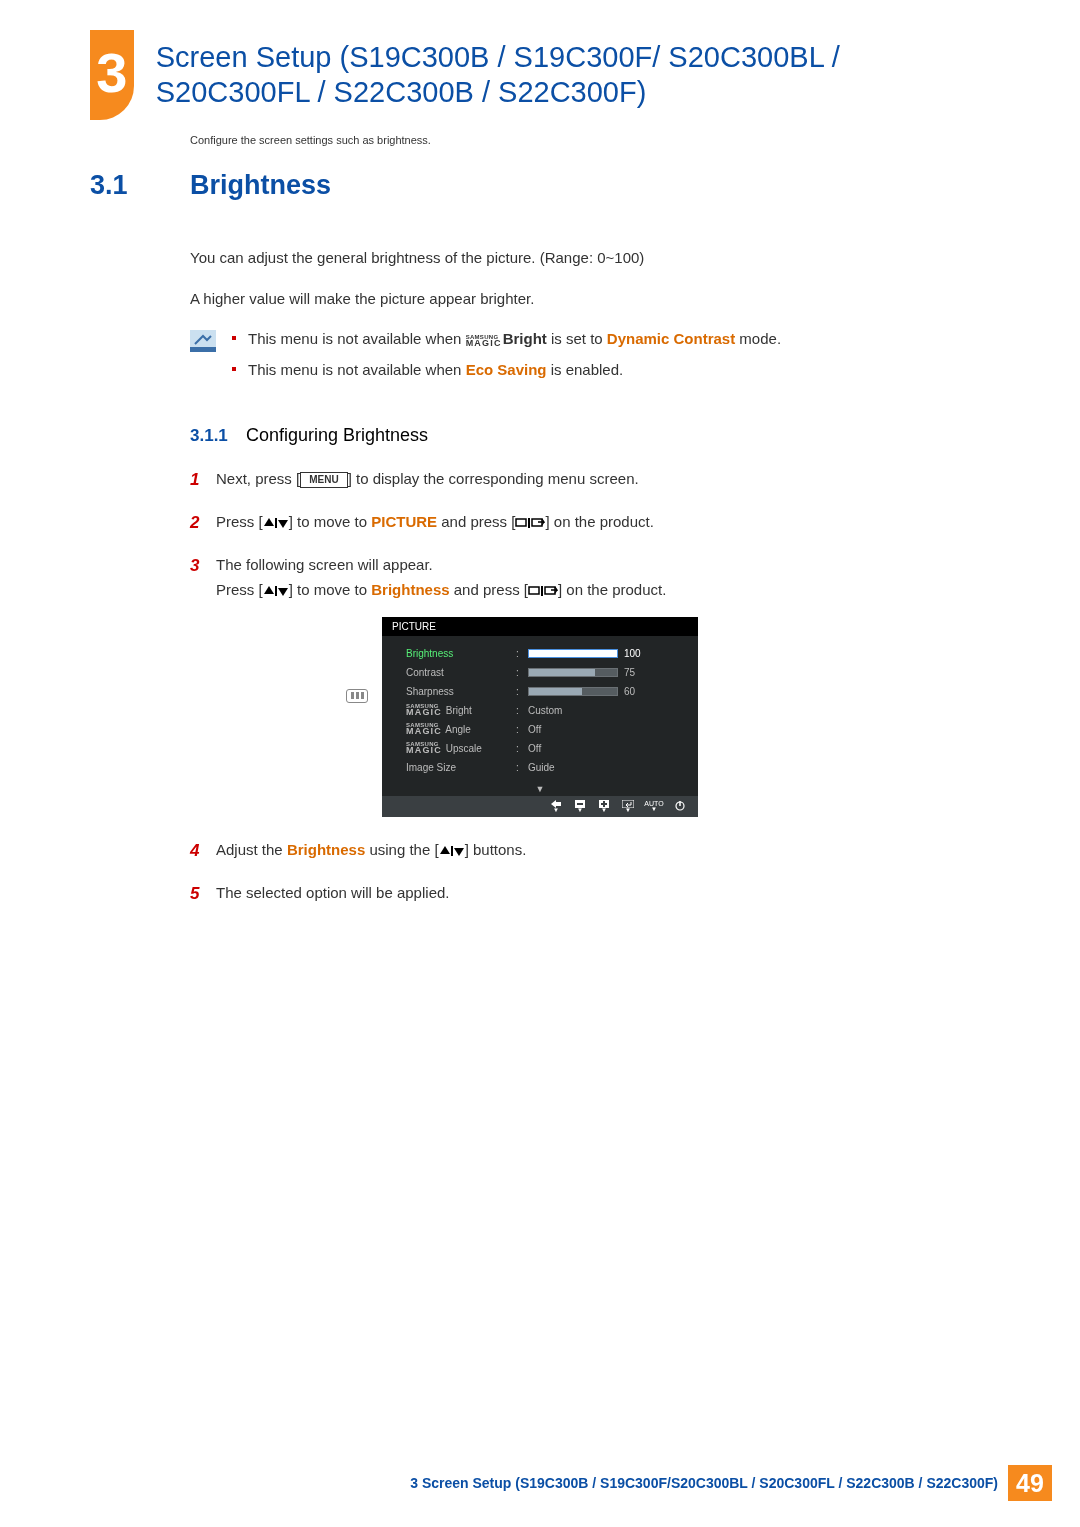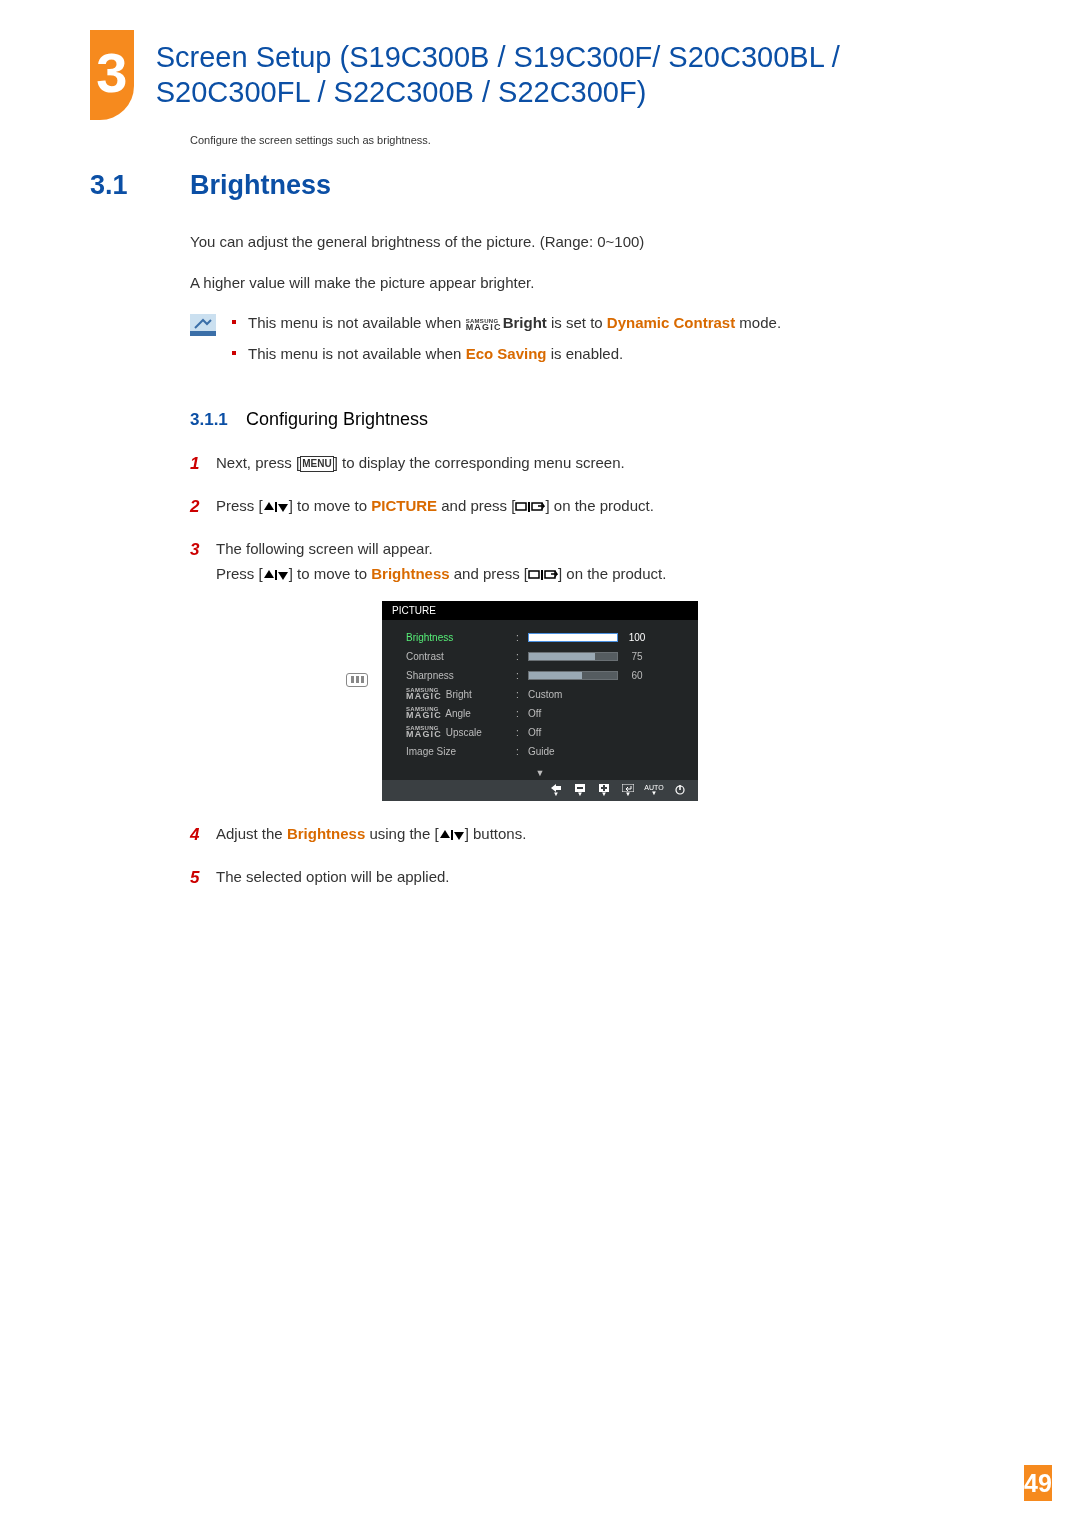--- a/index.html
+++ b/index.html
@@ -43,21 +43,21 @@
     padding-top: 10px;
   }
   .intro {
     margin-left: 100px;
     margin-bottom: 24px;
     font-size: 11px;
   }
   .h1-row {
     display: flex;
     align-items: baseline;
-    margin-bottom: 30px;
+    margin-bottom: 46px;
   }
   .h1-num {
     color: #0b4fa5;
     font-size: 27px;
     font-weight: bold;
     width: 100px;
   }
   .h1-title {
     color: #0b4fa5;
     font-size: 27px;
@@ -163,21 +163,21 @@
   .step-body {
     flex: 1;
   }
   .inline-svg {
     display:inline-block;
     vertical-align: -3px;
   }
   .key-menu {
     display: inline-block;
     border: 1px solid #333;
-    padding: 0 1px;
+    padding: 0 8px;
     font-size: 10px;
     font-weight: bold;
     line-height: 14px;
     vertical-align: 1px;
     font-family: Arial, sans-serif;
   }
   
   .osd {
     width: 316px;
     margin: 6px auto 20px auto;
@@ -232,21 +232,21 @@
     position: relative;
     border: 1px solid #6a7074;
   }
   .osd-bar .fill {
     position: absolute;
     left: 0; top: 0; bottom: 0;
     background: #9aa9b4;
   }
   .osd-bar.active { background: #2a63ae; border-color:#4a90e0; }
   .osd-bar.active .fill { background: #fff; }
-  .osd-num { width: 26px; text-align: center; font-size: 10px; }
+  .osd-num { width: 26px; text-align: left; font-size: 10px; }
   .osd-num.active { color: #fff; }
   .osd-more {
     text-align: center;
     color: #bcbcbc;
     font-size: 9px;
     padding: 1px 0 2px 0;
   }
   .osd-footer {
     background: #3a3f42;
     display: flex;
@@ -284,26 +284,25 @@
   .footer-text {
     color: #0b4fa5;
     font-weight: bold;
     font-size: 14px;
   }
   .footer-page {
     background: #f68a1e;
     color: #fff;
     font-size: 25px;
     font-weight: bold;
-    width: 28px;
+    width: 44px;
     height: 36px;
     display:flex;
     align-items:center;
     justify-content:center;
-    margin-left:41px;
   }
 </style>
 </head>
 <body>
 
 <div class="page">
   <div class="chapter-header">
     <div class="chapter-badge">3</div>
     <div class="chapter-title">Screen Setup (S19C300B / S19C300F/ S20C300BL / S20C300FL / S22C300B / S22C300F)</div>
   </div>
@@ -505,14 +504,15 @@
       </div>
     </div>
     <div class="step">
       <div class="step-num">5</div>
       <div class="step-body">The selected option will be applied.</div>
     </div>
   </div>
 </div>
 
 <div class="footer">
+  <div class="footer-text">3 Screen Setup (S19C300B / S19C300F/S20C300BL / S20C300FL / S22C300B / S22C300F)</div>
   <div class="footer-page">49</div>
 </div>
 
 </body></html>

